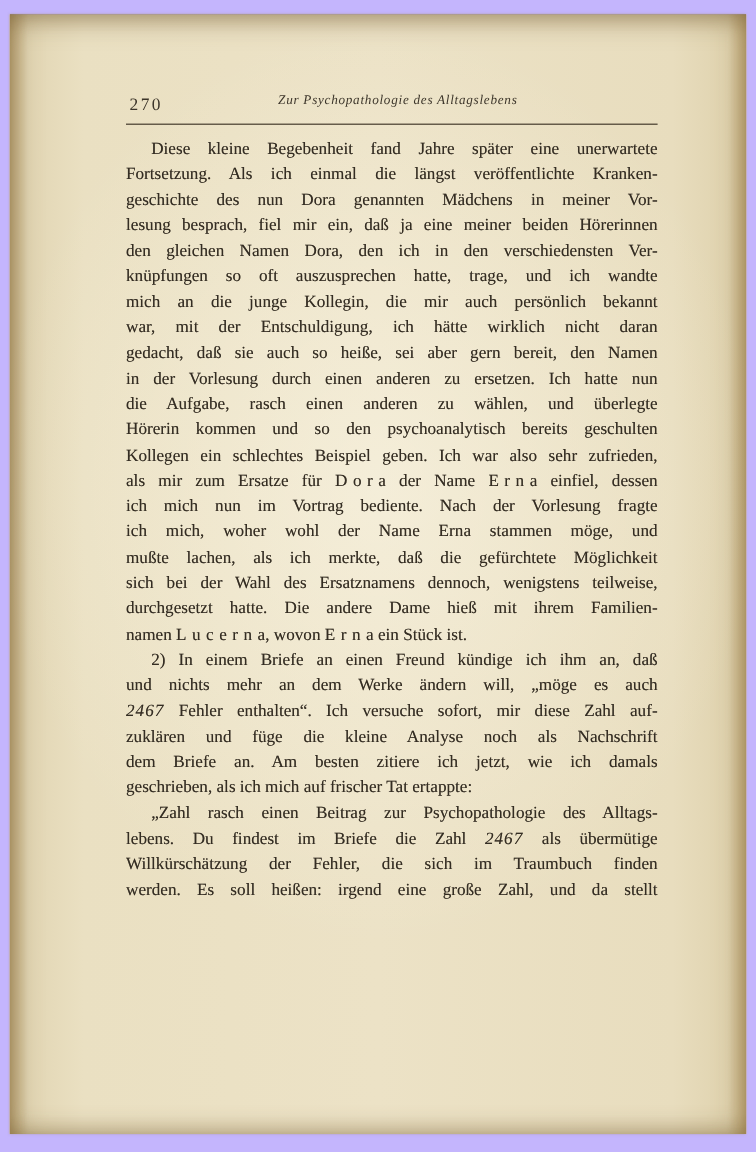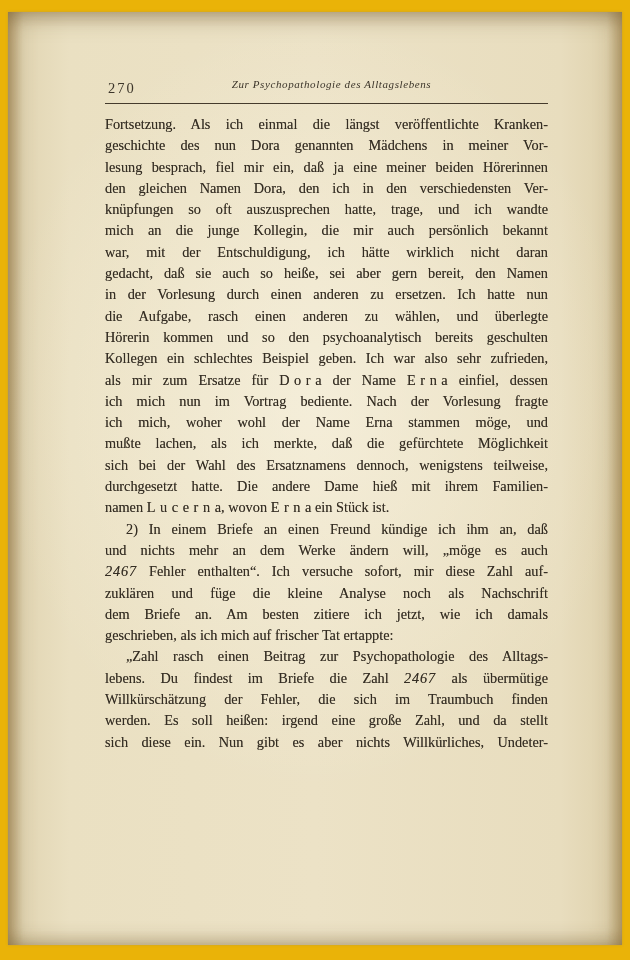--- a/index.html
+++ b/index.html
@@ -8,21 +8,21 @@
     width: 630px;
     height: 960px;
     background: #ffffff;
     overflow: hidden;
     font-family: "Liberation Serif", "DejaVu Serif", serif;
   }
   .scan-wrap {
     position: relative;
     width: 630px;
     height: 960px;
-    background: #eab308;
+    background: #c4b5fd;
   }
   .paper {
     position: absolute;
     left: 8px;
     top: 12px;
     width: 614px;
     height: 933px;
     background:
       radial-gradient(ellipse 70% 55% at 50% 42%, rgba(255,252,240,0.45), rgba(255,252,240,0) 75%),
       linear-gradient(90deg, #c9b386 0%, #e2d6b4 2.5%, #eae0c2 10%, #ece2c6 50%, #e8ddbe 90%, #e0d3af 97.5%, #ccb585 100%);
@@ -100,20 +100,21 @@
 
 <div class="scan-wrap">
   <div class="paper">
     <div class="column">
       <div class="running-head">
         <span class="pagenum">270</span>
         <span class="head-title">Zur Psychopathologie des Alltagslebens</span>
       </div>
       <hr class="head-rule">
       <div class="bodytext">
+          <div class="line ind"><span>Diese kleine Begebenheit fand Jahre später eine unerwartete</span></div>
           <div class="line"><span>Fortsetzung. Als ich einmal die längst veröffentlichte Kranken-</span></div>
           <div class="line"><span>geschichte des nun Dora genannten Mädchens in meiner Vor-</span></div>
           <div class="line"><span>lesung besprach, fiel mir ein, daß ja eine meiner beiden Hörerinnen</span></div>
           <div class="line"><span>den gleichen Namen Dora, den ich in den verschiedensten Ver-</span></div>
           <div class="line"><span>knüpfungen so oft auszusprechen hatte, trage, und ich wandte</span></div>
           <div class="line"><span>mich an die junge Kollegin, die mir auch persönlich bekannt</span></div>
           <div class="line"><span>war, mit der Entschuldigung, ich hätte wirklich nicht daran</span></div>
           <div class="line"><span>gedacht, daß sie auch so heiße, sei aber gern bereit, den Namen</span></div>
           <div class="line"><span>in der Vorlesung durch einen anderen zu ersetzen. Ich hatte nun</span></div>
           <div class="line"><span>die Aufgabe, rasch einen anderen zu wählen, und überlegte</span></div>
@@ -129,17 +130,16 @@
           <div class="line ind"><span>2) In einem Briefe an einen Freund kündige ich ihm an, daß</span></div>
           <div class="line"><span>und nichts mehr an dem Werke ändern will, „möge es auch</span></div>
           <div class="line"><span class="num">2467</span><span> Fehler enthalten“. Ich versuche sofort, mir diese Zahl auf-</span></div>
           <div class="line"><span>zuklären und füge die kleine Analyse noch als Nachschrift</span></div>
           <div class="line"><span>dem Briefe an. Am besten zitiere ich jetzt, wie ich damals</span></div>
           <div class="line noj"><span>geschrieben, als ich mich auf frischer Tat ertappte:</span></div>
           <div class="line ind"><span>„Zahl rasch einen Beitrag zur Psychopathologie des Alltags-</span></div>
           <div class="line"><span>lebens. Du findest im Briefe die Zahl </span><span class="num">2467</span><span> als übermütige</span></div>
           <div class="line"><span>Willkürschätzung der Fehler, die sich im Traumbuch finden</span></div>
           <div class="line"><span>werden. Es soll heißen: irgend eine große Zahl, und da stellt</span></div>
-          <div class="line"><span>sich diese ein. Nun gibt es aber nichts Willkürliches, Undeter-</span></div>
         </div>
     </div>
   </div>
 </div>
 
 </body></html>

